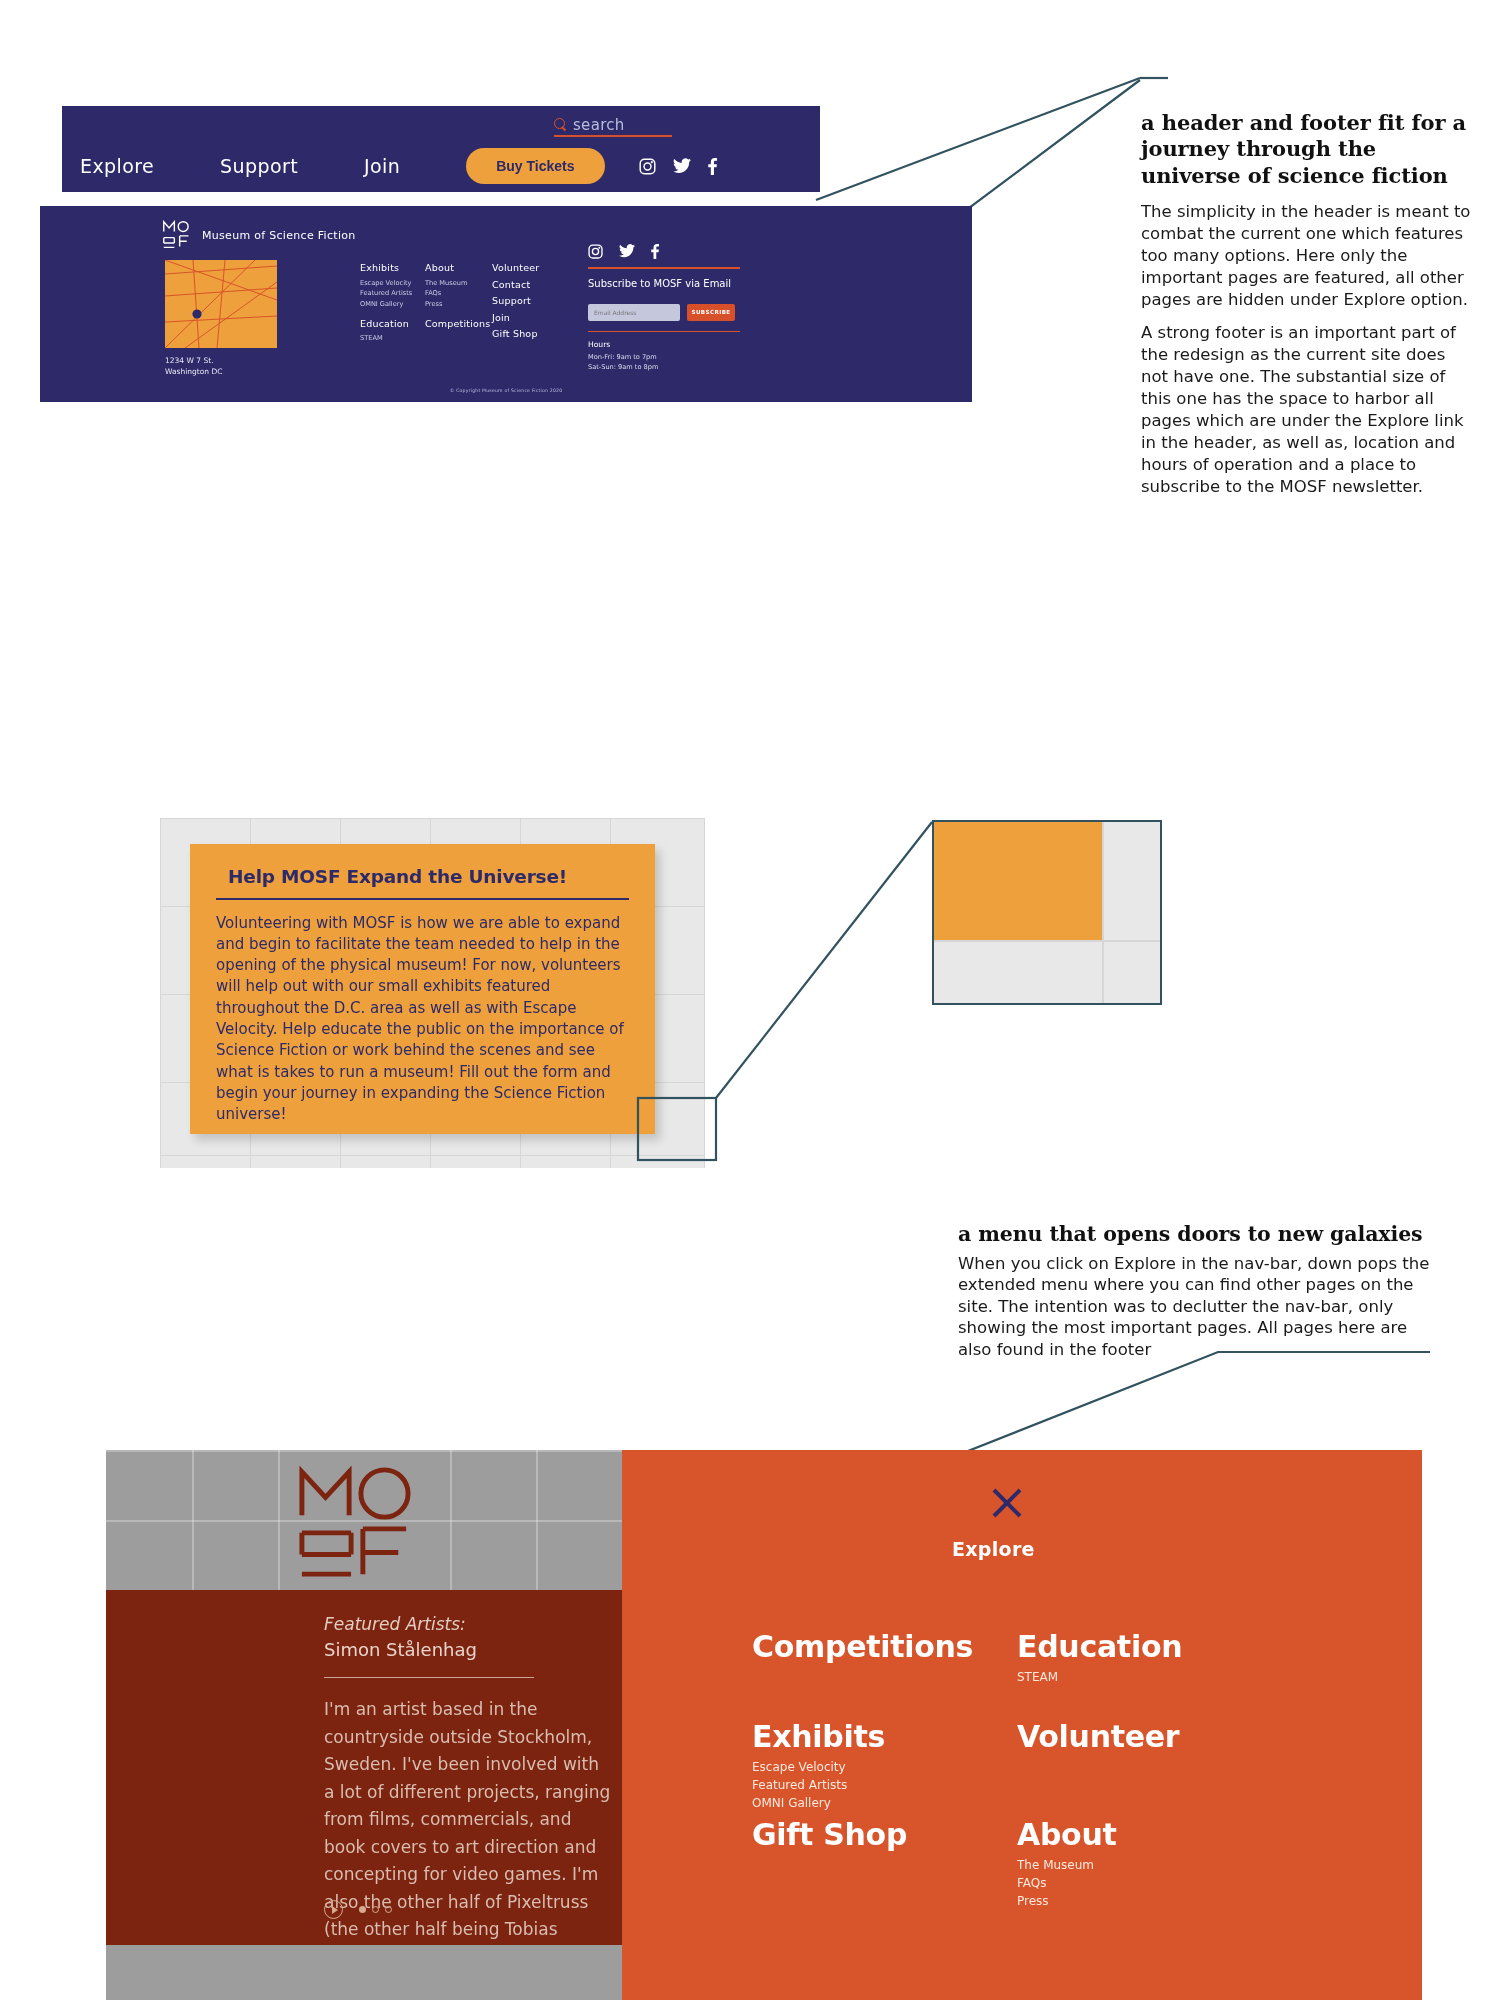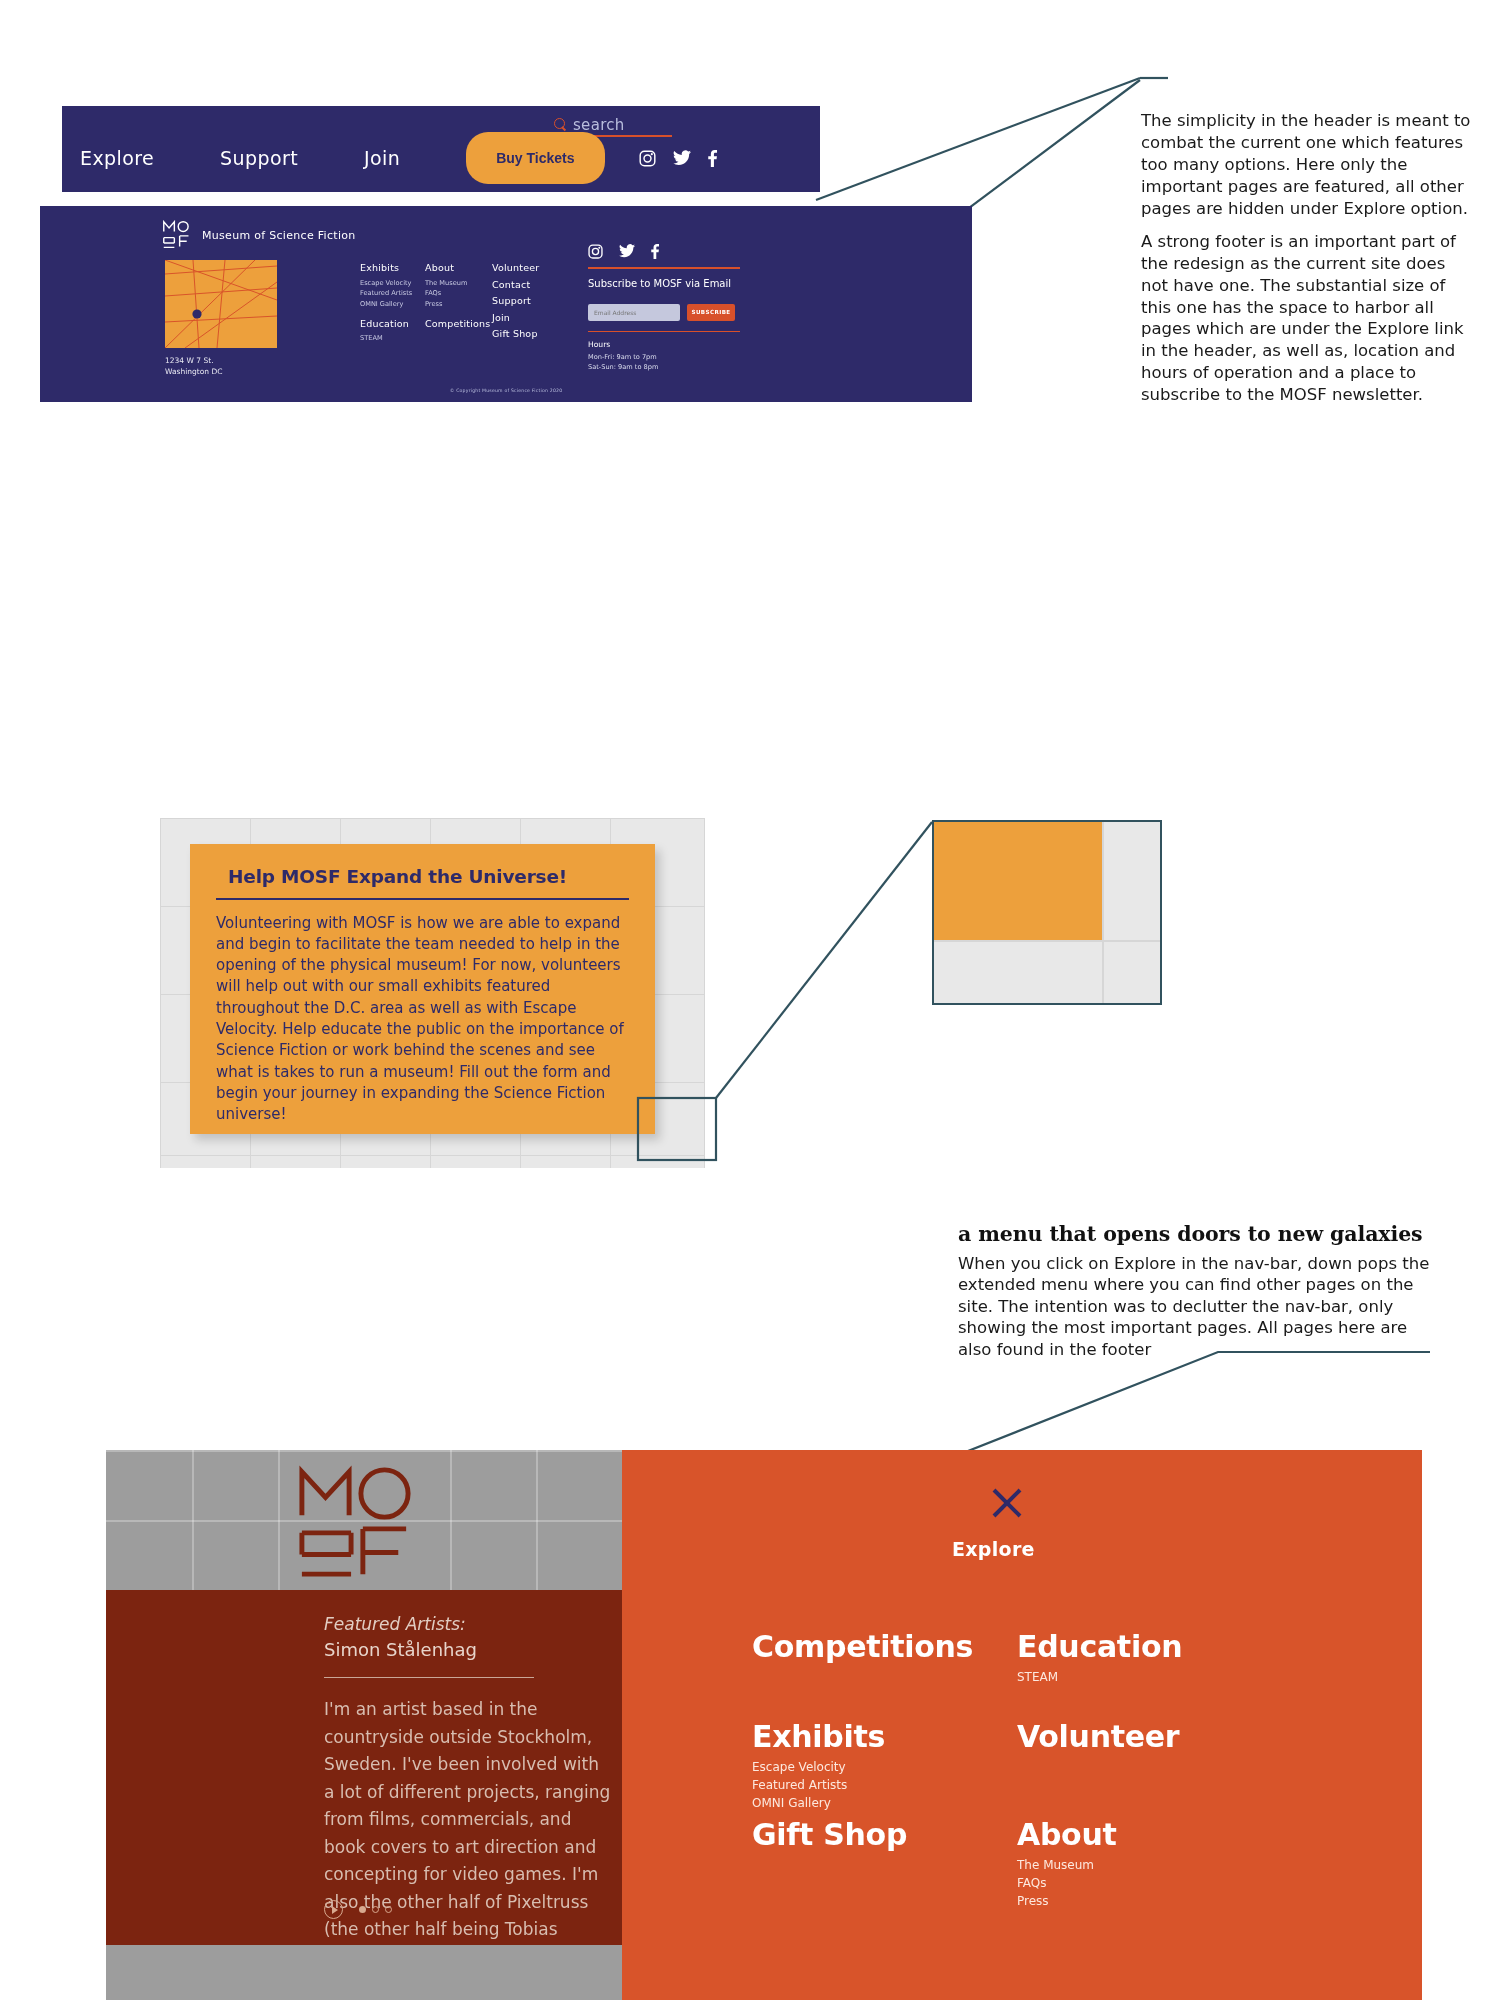--- a/index.html
+++ b/index.html
@@ -60,21 +60,21 @@
   #header-mock .navrow {
     position: absolute; left: 18px; bottom: 8px; right: 10px;
     display: flex; align-items: center;
   }
   #header-mock .navlink {
     color: #ffffff; font-size: 19px; letter-spacing: .4px;
     margin-right: 66px; white-space: nowrap;
   }
   #header-mock .tickets {
     background: #eda03c; color: #2e2a69; font-weight: 700; font-size: 14px;
-    border-radius: 22px; padding: 18px 30px; white-space: nowrap;
+    border-radius: 22px; padding: 10px 30px; white-space: nowrap;
     margin-right: 34px; border: none;
   }
   #header-mock .socials { display: flex; align-items: center; gap: 17px; }
   .soc { width: 17px; height: 17px; position: relative; }
   .soc svg { display: block; }
 
   
   #footer-mock {
     left: 40px; top: 206px; width: 932px; height: 196px;
     background: #2e2a69; color: #ffffff;
@@ -333,20 +333,21 @@
       <div class="rule2"></div>
       <span class="hours-head">Hours</span>
       <span class="hours-line">Mon-Fri: 9am to 7pm</span>
       <span class="hours-line">Sat-Sun: 9am to 8pm</span>
     </div>
 
     <div id="copyright">© Copyright Museum of Science Fiction 2020</div>
   </div>
 
   <div class="abs" id="ann1">
+    <div class="ann-head">a header and footer fit for a journey through the universe of science fiction</div>
     <div class="ann-body">
       <p>The simplicity in the header is meant to combat the current one which features too many options. Here only the important pages are featured, all other pages are hidden under Explore option.</p>
       <p>A strong footer is an important part of the redesign as the current site does not have one. The substantial size of this one has the space to harbor all pages which are under the Explore link in the header, as well as, location and hours of operation and a place to subscribe to the MOSF newsletter.</p>
     </div>
   </div>
 
   <div class="abs" id="ann2">
   </div>
 
   <div class="abs" id="card-mock">

